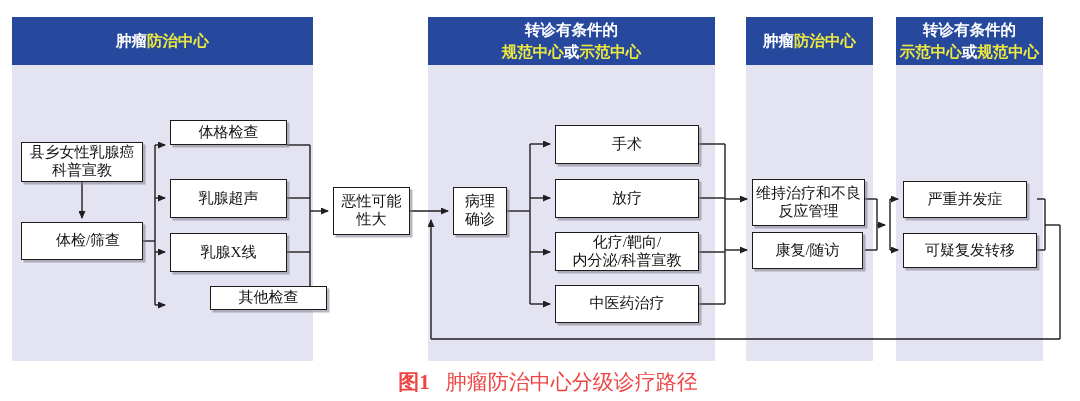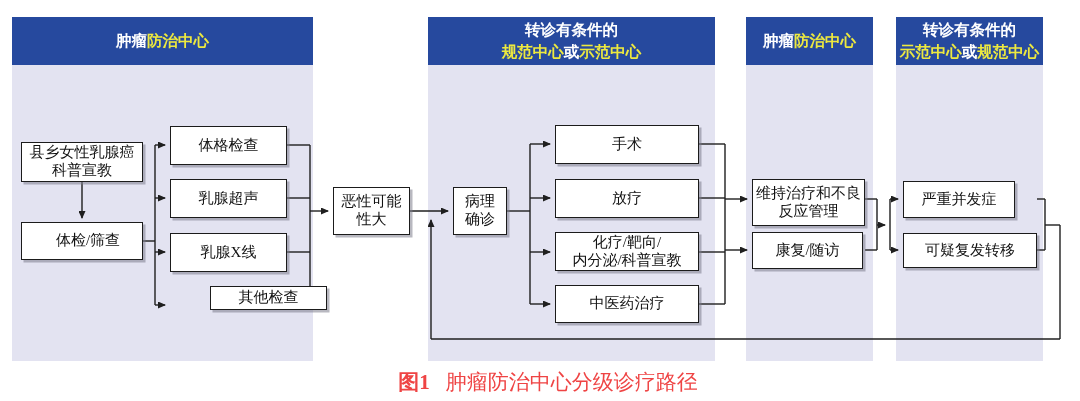--- a/index.html
+++ b/index.html
@@ -132,36 +132,36 @@
     <line x1="1045" y1="199" x2="1045" y2="250"></line>
     <line x1="1045" y1="225" x2="1060" y2="225"></line>
     <line x1="1060" y1="225" x2="1060" y2="339"></line>
     <line x1="1060" y1="339" x2="431" y2="339"></line>
     <line x1="431" y1="339" x2="431" y2="220" marker-end="url(#arr)"></line>
   </svg>
 
   <div class="box" style="left:21px;top:142px;width:122px;height:40px;">县乡女性乳腺癌
 科普宣教</div>
   <div class="box" style="left:21px;top:222px;width:122px;height:38px;padding-left:12px;">体检/筛查</div>
-  <div class="box" style="left:170px;top:126px;width:117px;height:39px;">体格检查</div>
+  <div class="box" style="left:170px;top:120px;width:117px;height:25px;">体格检查</div>
   <div class="box" style="left:170px;top:179px;width:117px;height:39px;">乳腺超声</div>
   <div class="box" style="left:170px;top:233px;width:117px;height:39px;">乳腺X线</div>
   <div class="box" style="left:170px;top:286px;width:117px;height:24px;margin-left:40px;">其他检查</div>
   <div class="box" style="left:333px;top:187px;width:77px;height:48px;">恶性可能
 性大</div>
   <div class="box" style="left:453px;top:187px;width:54px;height:48px;">病理
 确诊</div>
   <div class="box" style="left:555px;top:125px;width:144px;height:39px;">手术</div>
   <div class="box" style="left:555px;top:179px;width:144px;height:39px;">放疗</div>
   <div class="box" style="left:555px;top:232px;width:144px;height:39px;">化疗/靶向/
 内分泌/科普宣教</div>
   <div class="box" style="left:555px;top:285px;width:144px;height:38px;">中医药治疗</div>
   <div class="box" style="left:752px;top:179px;width:113px;height:47px;">维持治疗和不良
 反应管理</div>
   <div class="box" style="left:752px;top:232px;width:111px;height:37px;">康复/随访</div>
-  <div class="box" style="left:903px;top:181px;width:112px;height:37px;">严重并发症</div>
+  <div class="box" style="left:903px;top:181px;width:124px;height:37px;">严重并发症</div>
   <div class="box" style="left:903px;top:233px;width:134px;height:35px;">可疑复发转移</div>
 
   <div class="caption">
     <span class="cap-label">图1</span><span class="cap-text">肿瘤防治中心分级诊疗路径</span>
   </div>
 
 </div>
 
 </body></html>

